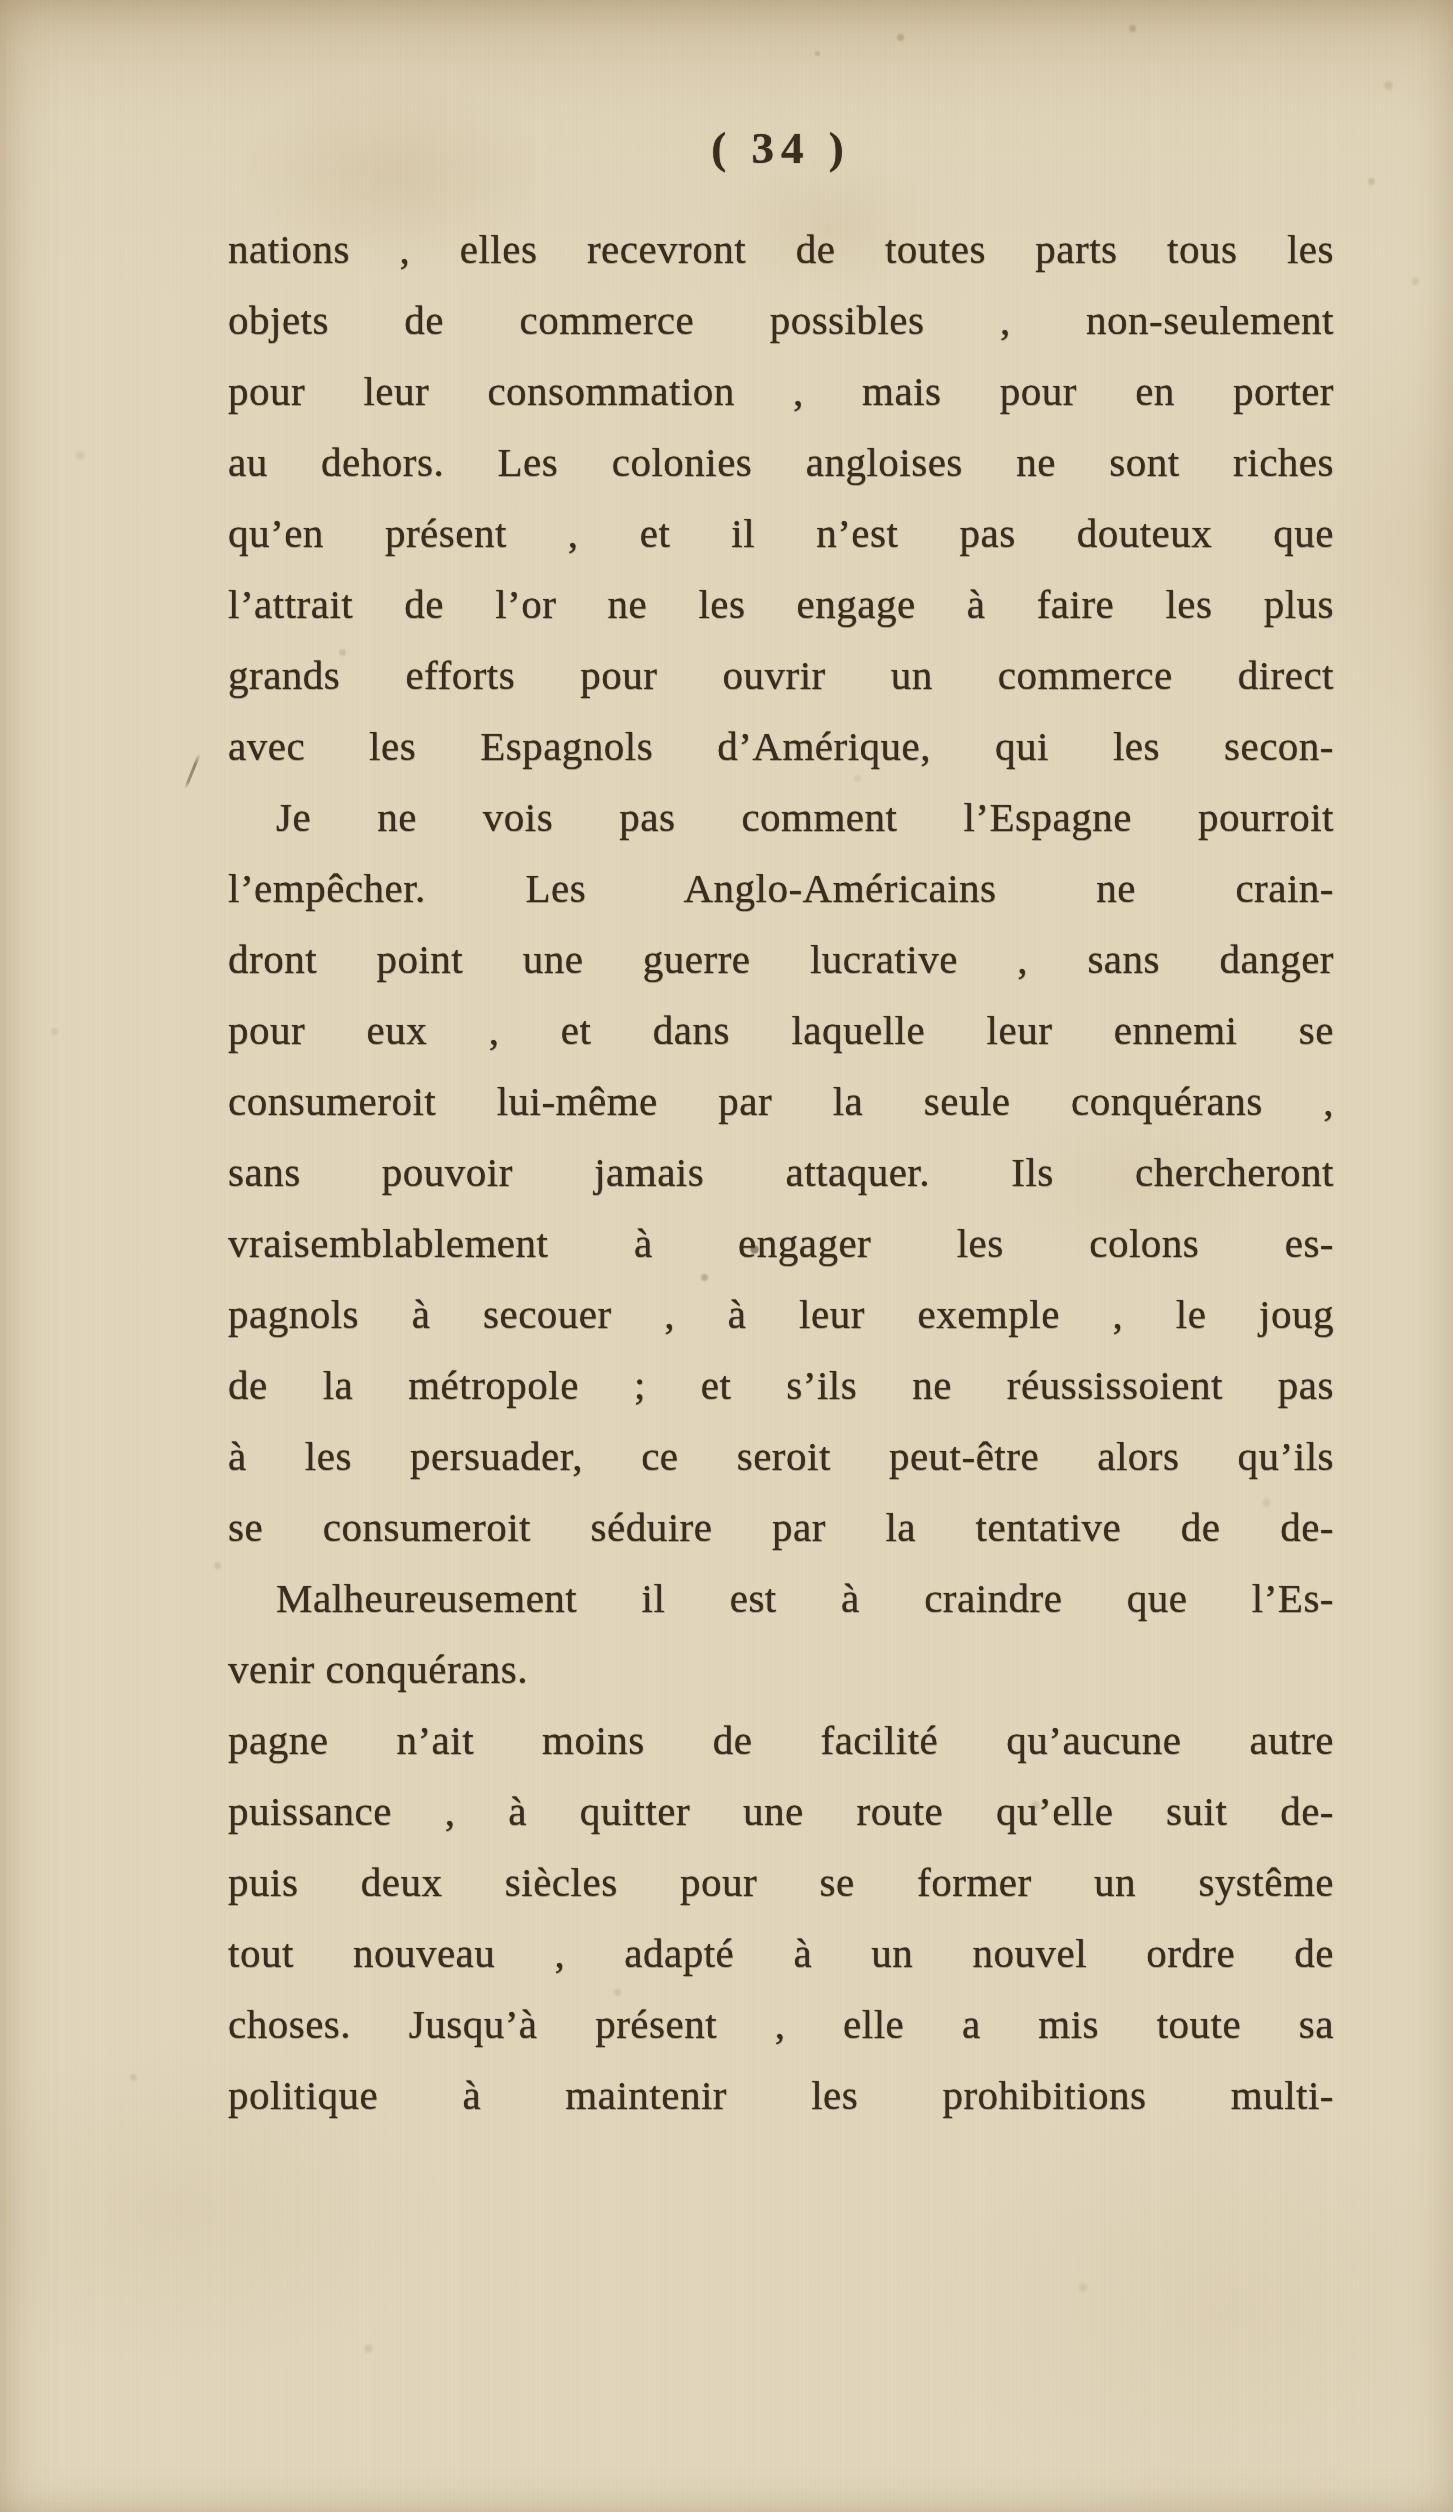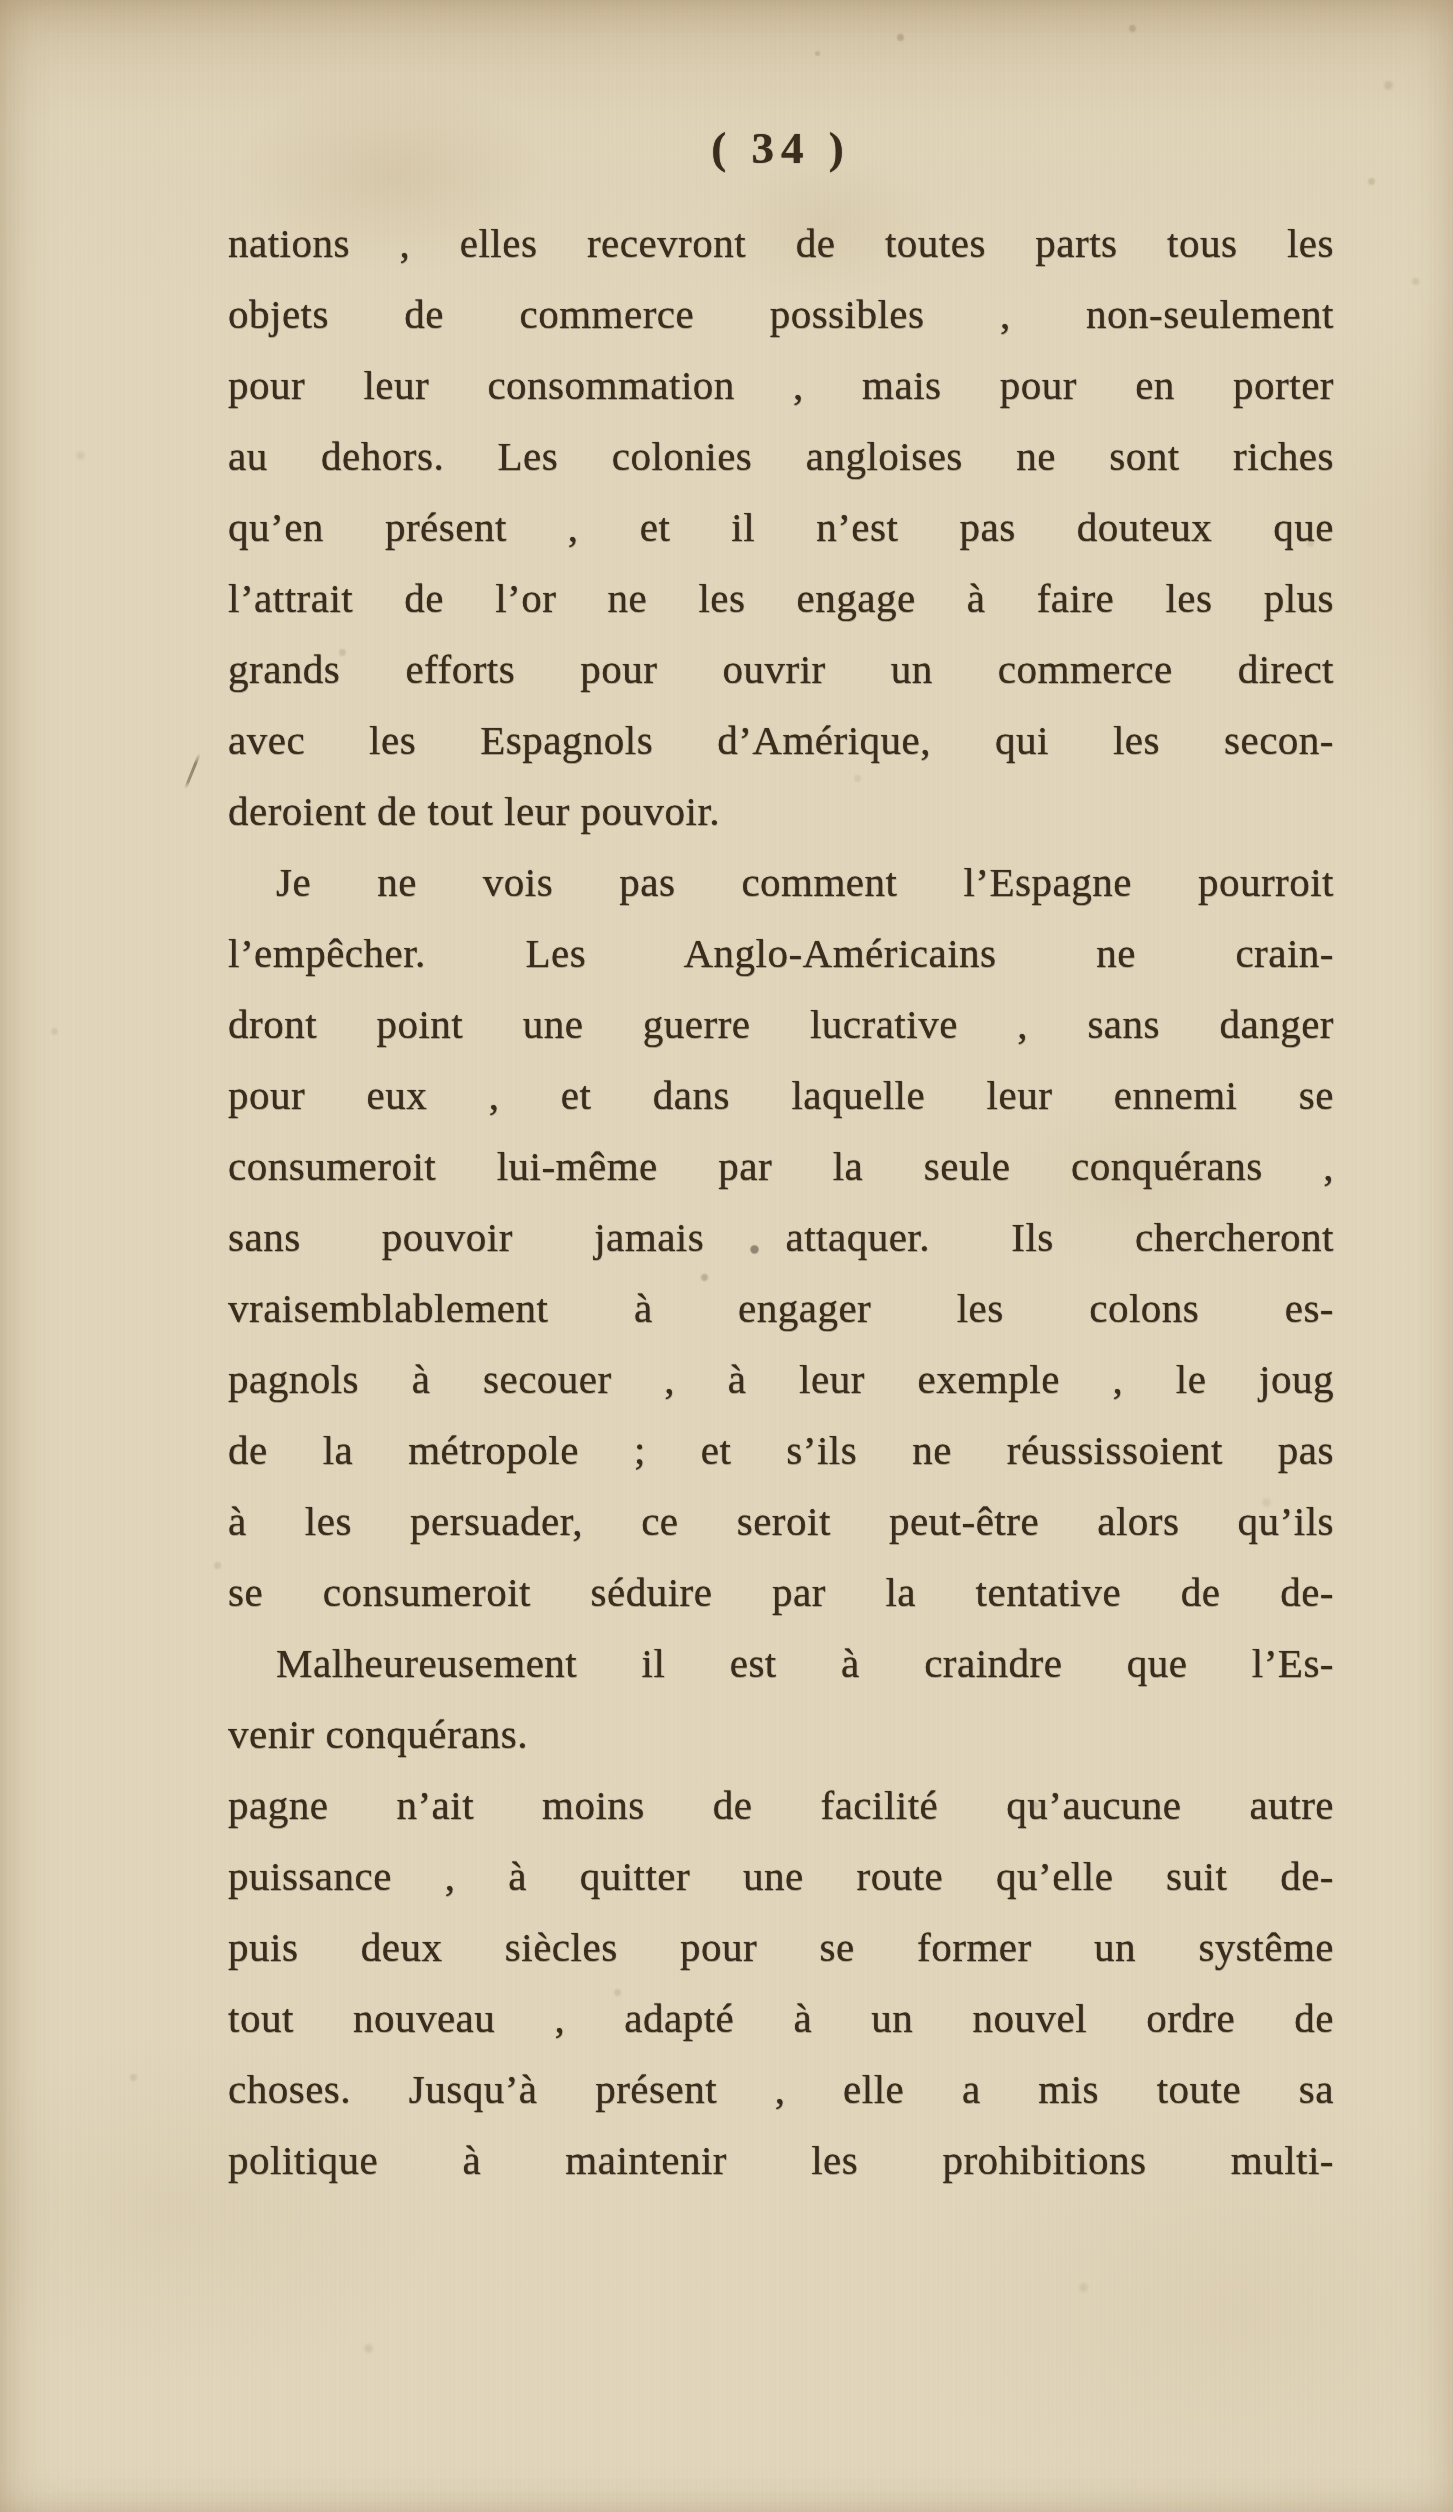--- a/index.html
+++ b/index.html
@@ -53,21 +53,21 @@
     text-align: center;
     font-size: 45px;
     letter-spacing: 7px;
     text-shadow: 0 0 1px rgba(59,45,30,0.85);
     filter: blur(0.3px);
     font-weight: bold;
   }
   .textblock {
     position: absolute;
     left: 228px;
-    top: 208px;
+    top: 214px;
     width: 1106px;
     font-size: 41px;
     letter-spacing: 0.5px;
     text-shadow: 0 0 1px rgba(59,45,30,0.85), 0.5px 0.5px 0 rgba(59,45,30,0.28);
     filter: blur(0.3px);
   }
   .line {
     height: 71px;
     line-height: 71px;
     text-align: justify;
@@ -138,21 +138,20 @@
 
   <div class="textblock serif">
     <div class="line">nations , elles recevront de toutes parts tous les</div>
     <div class="line">objets de commerce possibles , non-seulement</div>
     <div class="line">pour leur consommation , mais pour en porter</div>
     <div class="line">au dehors. Les colonies angloises ne sont riches</div>
     <div class="line">qu’en présent , et il n’est pas douteux que</div>
     <div class="line">l’attrait de l’or ne les engage à faire les plus</div>
     <div class="line">grands efforts pour ouvrir un commerce direct</div>
     <div class="line">avec les Espagnols d’Amérique, qui les secon-</div>
-    <div class="line para-end">deroient de tout leur pouvoir.</div>
     <div class="line indent">Je ne vois pas comment l’Espagne pourroit</div>
     <div class="line">l’empêcher. Les Anglo-Américains ne crain-</div>
     <div class="line">dront point une guerre lucrative , sans danger</div>
     <div class="line">pour eux , et dans laquelle leur ennemi se</div>
     <div class="line">consumeroit lui-même par la seule conquérans ,</div>
     <div class="line">sans pouvoir jamais attaquer. Ils chercheront</div>
     <div class="line">vraisemblablement à engager les colons es-</div>
     <div class="line">pagnols à secouer , à leur exemple , le joug</div>
     <div class="line">de la métropole ; et s’ils ne réussissoient pas</div>
     <div class="line">à les persuader, ce seroit peut-être alors qu’ils</div>

